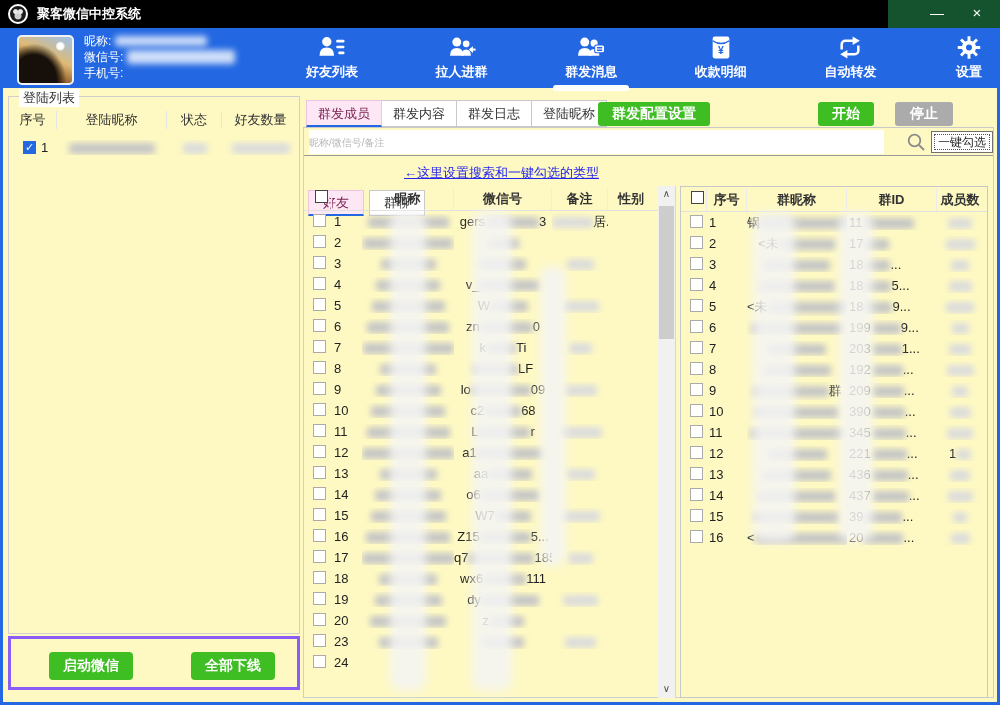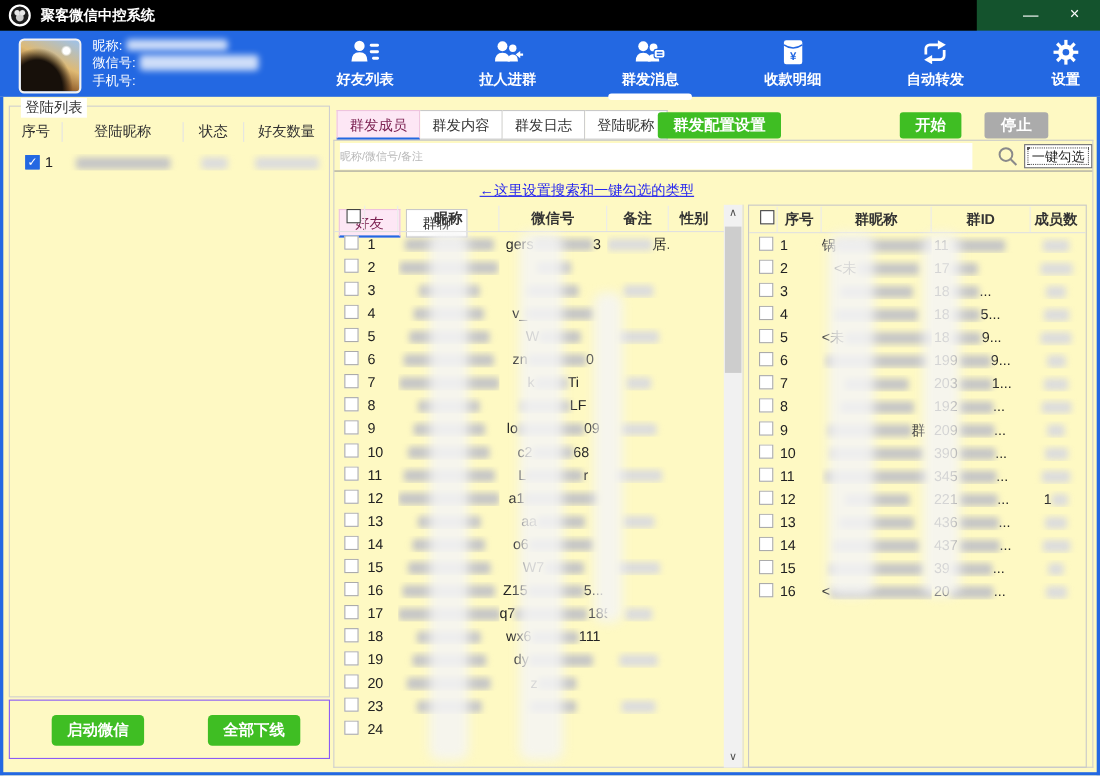--- a/index.html
+++ b/index.html
@@ -33,21 +33,21 @@
   .content { position:absolute; left:0; top:88px; width:1000px; height:617px; background:#fef9c3; border-left:3px solid #2368E2; border-right:3px solid #2368E2; border-bottom:3px solid #2368E2; }
 
   
   .login-box { position:absolute; left:5px; top:8px; width:292px; height:538px; border:1px solid #cfcfcf; }
   .login-title { position:absolute; left:10px; top:-8px; background:#fff; padding:0 4px; font-size:13px; color:#333; }
   .login-header { display:grid; grid-template-columns:48px 110px 55px 77px; height:30px; align-items:center; margin-top:8px; font-size:13px; color:#333; text-align:center; }
   .login-header span { border-right:1px solid #e4e4e4; }
   .login-header span:last-child { border-right:none; }
   .login-row { display:grid; grid-template-columns:48px 110px 55px 77px; height:24px; align-items:center; font-size:13px; color:#222; }
   .login-num { display:flex; align-items:center; gap:5px; padding-left:7px; }
-  .btns-box { position:absolute; left:5px; top:548px; width:292px; height:54px; border:1px solid #8b5cf6; }
+  .btns-box { position:absolute; left:5px; top:548px; width:292px; height:54px; border:3px solid #8b5cf6; }
   .green-btn { position:absolute; top:13px; width:84px; height:28px; background:#3FBE23; color:#fff; border:none; border-radius:4px; font-size:14px; font-weight:bold; font-family:inherit; cursor:pointer; }
   .btn-start-wx { left:38px; } .btn-offline { left:180px; }
 
   
   .main-tabs { position:absolute; left:303px; top:12px; height:27px; display:flex; }
   .mtab { height:27px; padding:0 11px; line-height:25px; font-size:13px; color:#333; background:#fff; border:1px solid #c9c9c9; border-left:none; cursor:pointer; }
   .mtab:first-child { border-left:1px solid #c9c9c9; }
   .mtab.active { background:#FDE7F5; color:#7c2252; border-color:#eec4de; border-bottom:2px solid #2368E2; }
   .cfg-btn { position:absolute; left:595px; top:14px; width:112px; height:24px; background:#3FBE23; color:#fff; border:none; border-radius:3px; font-size:14px; font-weight:bold; font-family:inherit; cursor:pointer; }
   .start-btn { position:absolute; left:815px; top:14px; width:56px; height:24px; background:#3FBE23; color:#fff; border:none; border-radius:3px; font-size:14px; font-weight:bold; font-family:inherit; cursor:pointer; }
@@ -57,21 +57,21 @@
   .main-box { position:absolute; left:300px; top:39px; width:691px; height:571px; border:1px solid #cfcfcf; border-top:1px solid #c9c9c9; }
   .search-row { position:absolute; left:0; top:0; width:100%; height:28px; border-bottom:1px solid #9a9a9a; }
   .search-input { position:absolute; left:5px; top:2px; width:575px; height:24px; border:none; outline:none; font-size:10px; font-family:inherit; color:#333; }
   .search-input::placeholder { color:#b8b8b8; }
   .search-icon { position:absolute; left:602px; top:4px; width:20px; height:20px; }
   .checkall-btn { position:absolute; left:627px; top:3px; width:62px; height:22px; background:#fff; border:1px solid #707070; outline:1px dotted #555; outline-offset:-4px; font-size:12px; font-family:inherit; color:#222; cursor:pointer; }
   .type-row { position:absolute; left:0; top:31px; height:27px; width:100%; }
   .type-tabs { position:absolute; left:4px; top:0; display:flex;margin-top:31px; }
   .ttab { height:26px; padding:0 14px; line-height:24px; font-size:13px; color:#333; background:#fff; border:1px solid #c9c9c9; margin-right:5px; cursor:pointer; }
   .ttab.active { background:#FDE7F5; color:#7c2252; border-color:#eec4de; border-bottom:2px solid #2368E2; }
-  .hint-link { position:absolute; left:132px; top:5px; font-size:13px; color:#2525F0; text-decoration:underline; }
+  .hint-link { position:absolute; left:100px; top:5px; font-size:13px; color:#2525F0; text-decoration:underline; }
 
   
   .tables { position:absolute; left:0; top:58px; width:100%; height:512px; }
   .f-table { position:absolute; left:0; top:0; width:372px; height:512px; border-right:1px solid #d8d8d8; overflow:hidden; }
   .grid-f { display:grid; grid-template-columns:28px 30px 92px 98px 56px 46px; align-items:center; }
   .g-table { position:absolute; left:376px; top:0; width:308px; height:512px; border:1px solid #c8c8c8; overflow:hidden; }
   .grid-g { display:grid; grid-template-columns:26px 40px 100px 90px 46px; align-items:center; }
   .thead { height:25px; font-size:13px; color:#333; border-bottom:1px solid #e0e0e0;font-weight:bold; }
   .thead .hcell { text-align:center; border-right:1px solid #ececec; line-height:23px; height:23px; }
   .thead .hcell.nb { border-right:none; }

